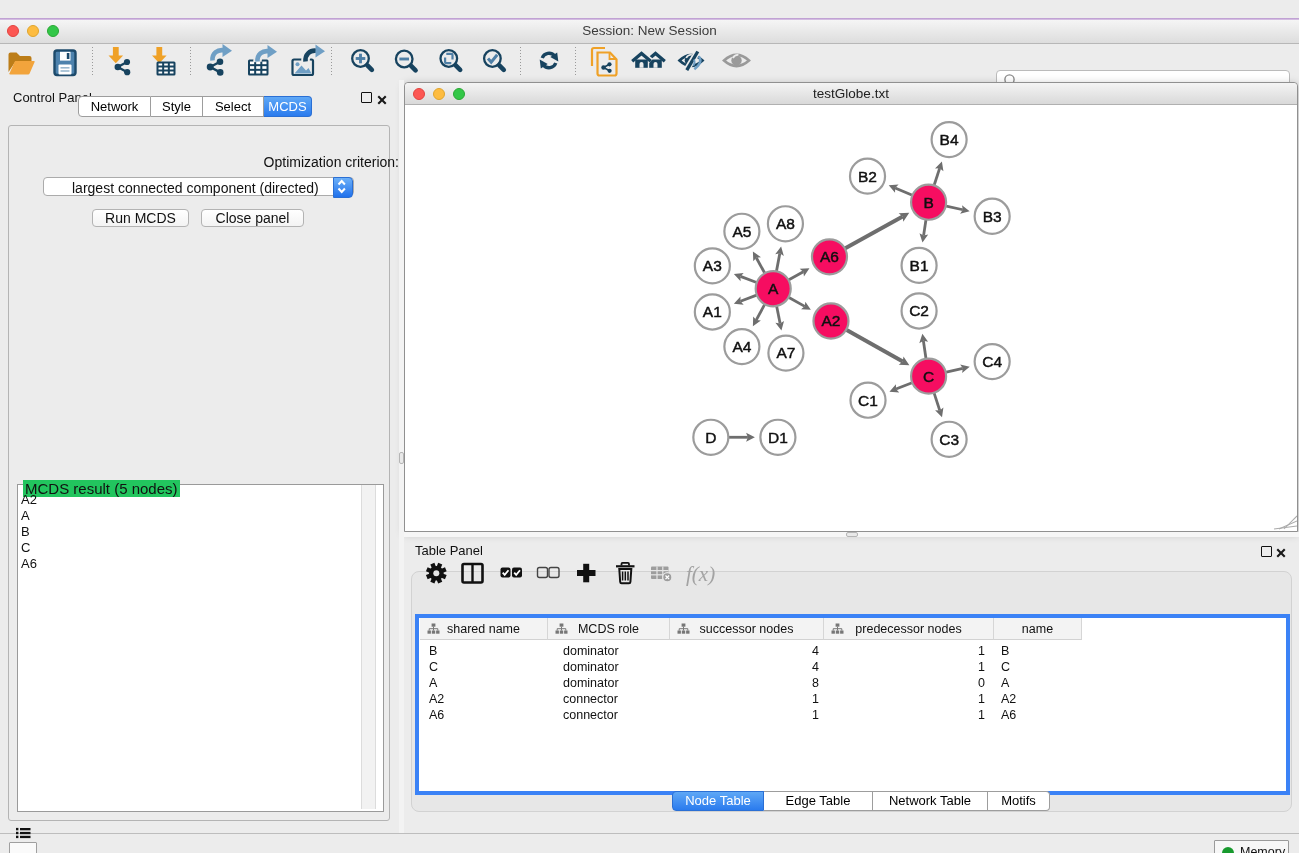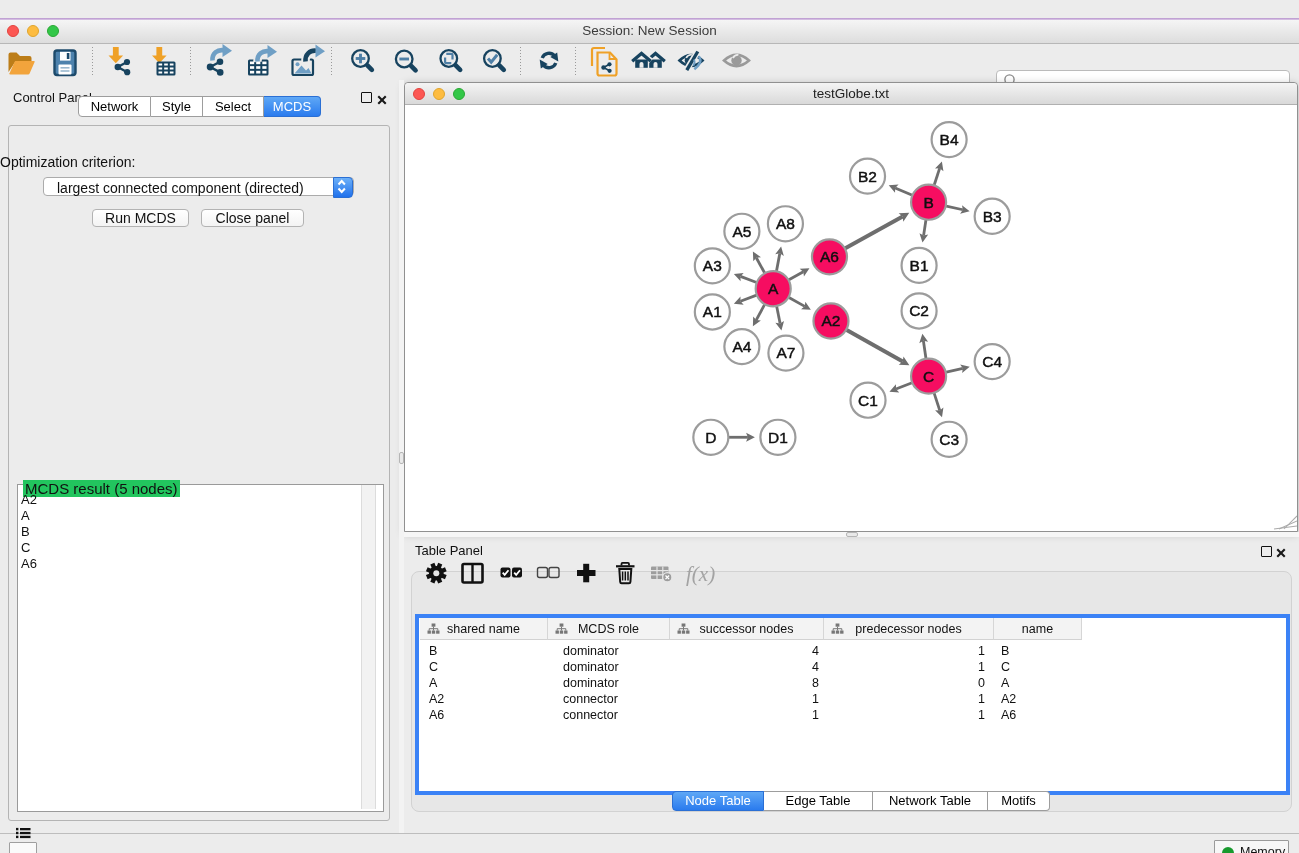--- a/index.html
+++ b/index.html
@@ -27,24 +27,24 @@
 #cp-float{left:361px;top:74px;width:9px;height:9px;border:1.5px solid #111;border-radius:1px;}
 #cp-close{left:376px;top:74px;width:12px;height:12px;}
 #cp-box{left:8px;top:107px;width:380px;height:694px;border:1px solid #b4b4b4;border-radius:3px;}
 .tabrow{position:absolute;display:flex;}
 .tab{box-sizing:border-box;background:#fff;border:1px solid #9d9d9d;border-left:none;
   color:#000;font-size:13px;text-align:center;line-height:19px;height:21px;}
 .tab.first{border-left:1px solid #9d9d9d;border-radius:4px 0 0 4px;}
 .tab.last{border-radius:0 4px 4px 0;}
 .tab.sel{background:linear-gradient(#5fa8f6,#2a7bee);border-color:#2a6fd4;color:#fff;}
 #cp-tabs{left:78px;top:96px;}
-#opt-label{left:0px;top:136px;width:399px;text-align:left;font-size:14px;color:#111;}
+#opt-label{left:0px;top:136px;width:399px;text-align:right;font-size:14px;color:#111;}
 #dd{left:43px;top:159px;width:311px;height:19px;box-sizing:border-box;background:#fff;
   border:1px solid #ababab;border-radius:4px;}
-#dd .txt{position:absolute;left:13px;top:1.5px;font-size:14px;color:#111;}
+#dd .txt{position:absolute;left:28px;top:1.5px;font-size:14px;color:#111;}
 #dd .spin{position:absolute;right:0;top:-1px;width:18px;height:19px;
   background:linear-gradient(#6cb0f8,#2071ec);border-radius:0 4px 4px 0;border:1px solid #2a6fd4;}
 .btn{box-sizing:border-box;background:linear-gradient(#ffffff,#f3f3f3);border:1px solid #b3b3b3;
   border-radius:4px;font-size:14px;color:#111;text-align:center;}
 #btn-run{left:92px;top:191px;width:97px;height:18px;line-height:16px;}
 #btn-close{left:201px;top:191px;width:103px;height:18px;line-height:16px;}
 #mcds-fs{left:17px;top:466px;width:365px;height:326px;border:1px solid #9a9a9a;background:#fff;}
 #mcds-label{left:23px;top:462px;background:#22c55e;padding:0 2px;font-size:15px;color:#111;}
 #mcds-list{left:21px;top:474px;font-size:13px;color:#111;line-height:16px;}
 #mcds-scroll{left:361px;top:467px;width:13px;height:324px;background:#f2f2f2;
@@ -218,21 +218,21 @@
 <div id="cp-title" class="abs">Control Panel</div>
 <div id="cp-float" class="abs"></div>
 <div id="cp-close" class="abs"><svg width="12" height="12" viewBox="0 0 12 12">
       <path d="M1.5,3 L3,1.5 L6,4.5 L9,1.5 L10.5,3 L7.5,6 L10.5,9 L9,10.5 L6,7.5 L3,10.5 L1.5,9 L4.5,6 z" fill="#1a1a1a"></path>
     </svg></div>
 <div id="cp-box" class="abs"></div>
 <div id="cp-tabs" class="tabrow">
   <div class="tab first" style="width:73px">Network</div>
   <div class="tab" style="width:52px">Style</div>
   <div class="tab" style="width:61px">Select</div>
-  <div class="tab sel last" style="width:57px">MCDS</div>
+  <div class="tab sel last" style="width:48px">MCDS</div>
 </div>
 <div id="opt-label" class="abs">Optimization criterion:</div>
 <div id="dd" class="abs">
     <span class="txt">largest connected component (directed)</span>
   <span class="spin">
       <svg width="18" height="19" viewBox="0 0 18 19" style="position:absolute;left:-1px;top:-1px">
         <path d="M5.5,7.5 L8.7,4 L11.9,7.5" fill="none" stroke="#fff" stroke-width="2"></path>
         <path d="M5.5,11.5 L8.7,15 L11.9,11.5" fill="none" stroke="#fff" stroke-width="2"></path>
       </svg>
     </span>

